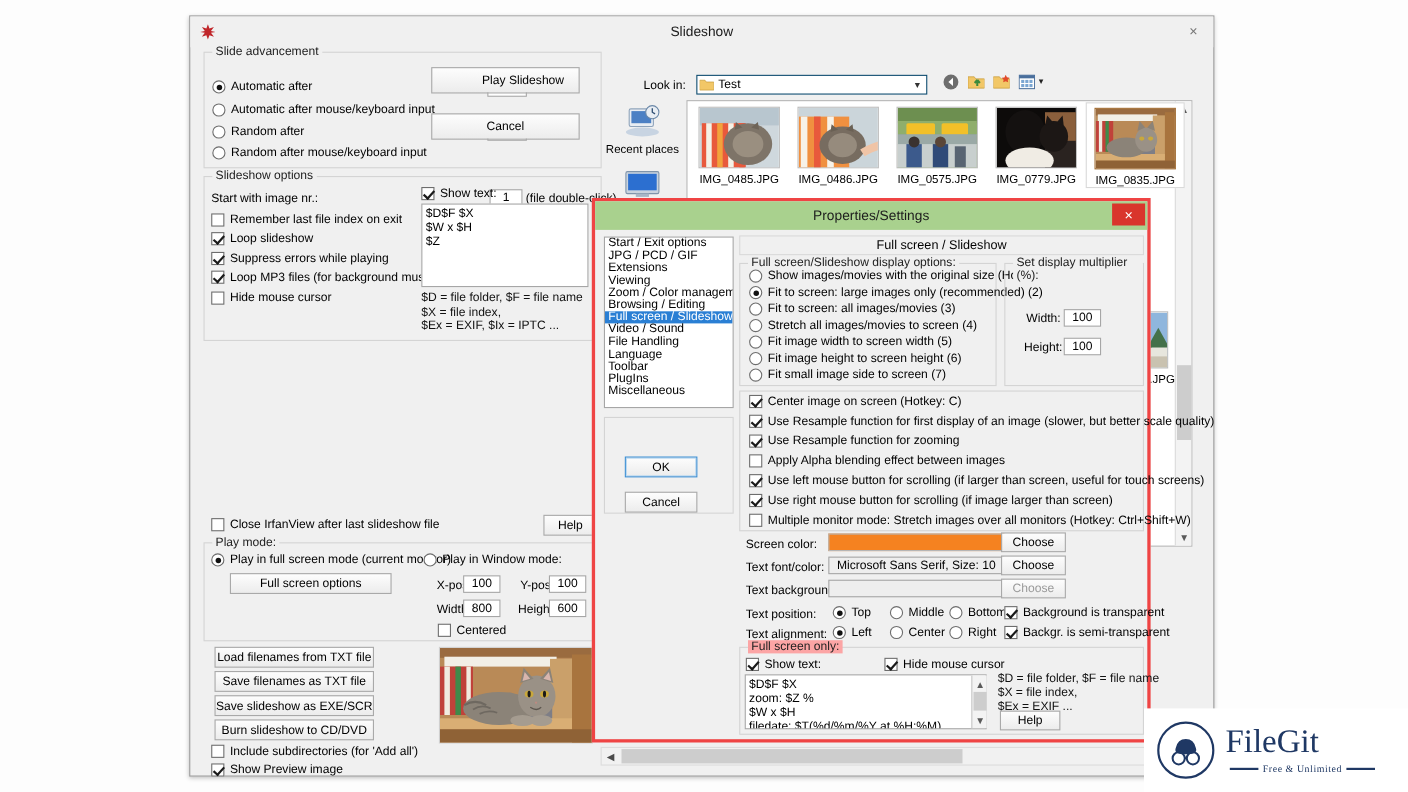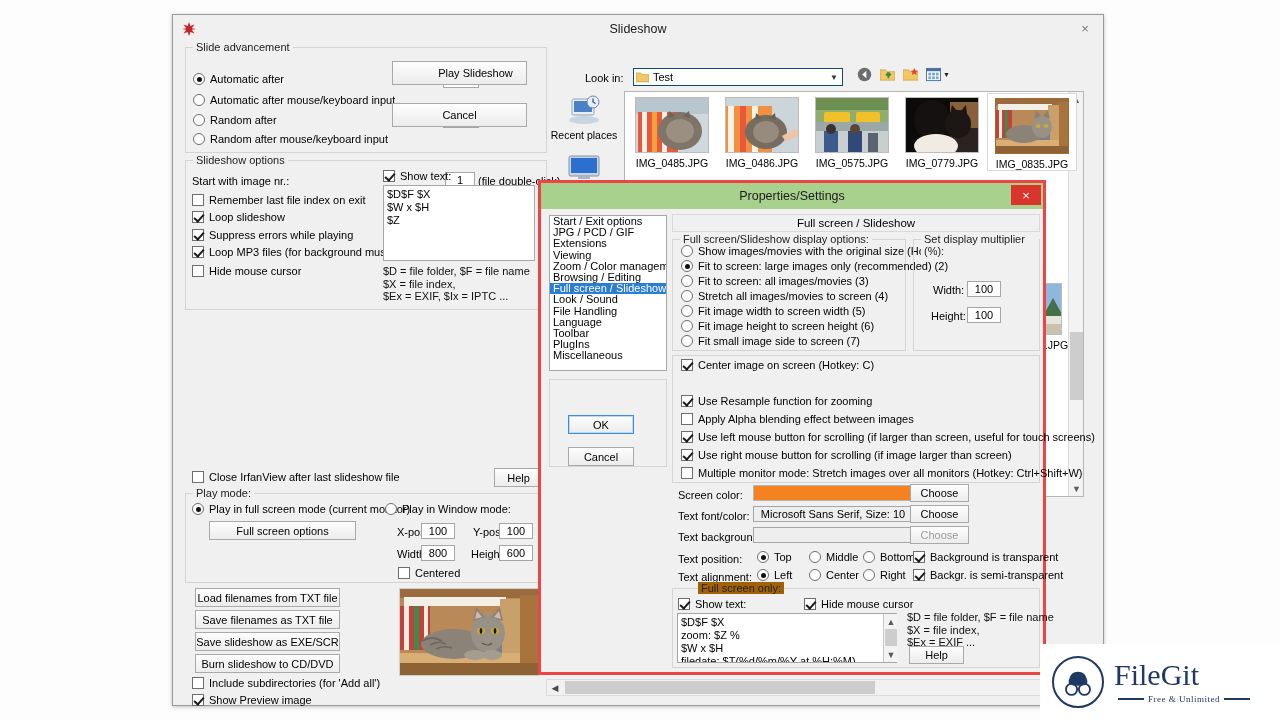--- a/index.html
+++ b/index.html
@@ -489,21 +489,21 @@
     </div>
 
     <div class="listbox" style="left:8px; top:32px; width:118px; height:156px;">
       <div class="li">Start / Exit options</div>
       <div class="li">JPG / PCD / GIF</div>
       <div class="li">Extensions</div>
       <div class="li">Viewing</div>
       <div class="li">Zoom / Color management</div>
       <div class="li">Browsing / Editing</div>
       <div class="li sel">Full screen / Slideshow</div>
-      <div class="li">Look / Sound</div>
+      <div class="li">Video / Sound</div>
       <div class="li">File Handling</div>
       <div class="li">Language</div>
       <div class="li">Toolbar</div>
       <div class="li">PlugIns</div>
       <div class="li">Miscellaneous</div>
     </div>
 
     <div class="group" style="left:8px; top:196px; width:118px; height:88px;"></div>
     <div class="btn focus" style="left:27px; top:232px; width:66px; height:19px;">OK</div>
     <div class="btn" style="left:27px; top:264px; width:66px; height:19px;">Cancel</div>
@@ -551,20 +551,24 @@
     <span class="lbl" style="left:392px; top:101px;">Width:</span>
     <div class="tbox center" style="left:426px; top:98px; width:34px; height:16px;">100</div>
     <span class="lbl" style="left:390px; top:127px;">Height:</span>
     <div class="tbox center" style="left:426px; top:124px; width:34px; height:16px;">100</div>
 
     <div class="group" style="left:131px; top:172px; width:368px; height:128px;"></div>
     <div class="cb" style="left:140px; top:176px;">
       <span class="box on"></span>
       <span>Center image on screen (Hotkey: C)</span>
     </div>
+    <div class="cb" style="left:140px; top:194px;">
+      <span class="box on"></span>
+      <span>Use Resample function for first display of an image (slower, but better scale quality)</span>
+    </div>
     <div class="cb" style="left:140px; top:212px;">
       <span class="box on"></span>
       <span>Use Resample function for zooming</span>
     </div>
     <div class="cb" style="left:140px; top:230px;">
       <span class="box"></span>
       <span>Apply Alpha blending effect between images</span>
     </div>
     <div class="cb" style="left:140px; top:248px;">
       <span class="box on"></span>
@@ -621,21 +625,21 @@
     <div class="rd" style="left:322px; top:386px;">
       <span class="box"></span>
       <span>Right</span>
     </div>
     <div class="cb" style="left:372px; top:386px;">
       <span class="box on"></span>
       <span>Backgr. is semi-transparent</span>
     </div>
 
     <div class="group" style="left:131px; top:405px; width:368px; height:80px;">
-      <span class="glabel" style="background:#a16207;margin-left:18px;">Full screen only:</span>
+      <span class="glabel" style="background:#fca5a5;">Full screen only:</span>
     </div>
 
     <div class="cb" style="left:137px; top:415px;">
       <span class="box on"></span>
       <span>Show text:</span>
     </div>
     <div class="cb" style="left:263px; top:415px;">
       <span class="box on"></span>
       <span>Hide mouse cursor</span>
     </div>

